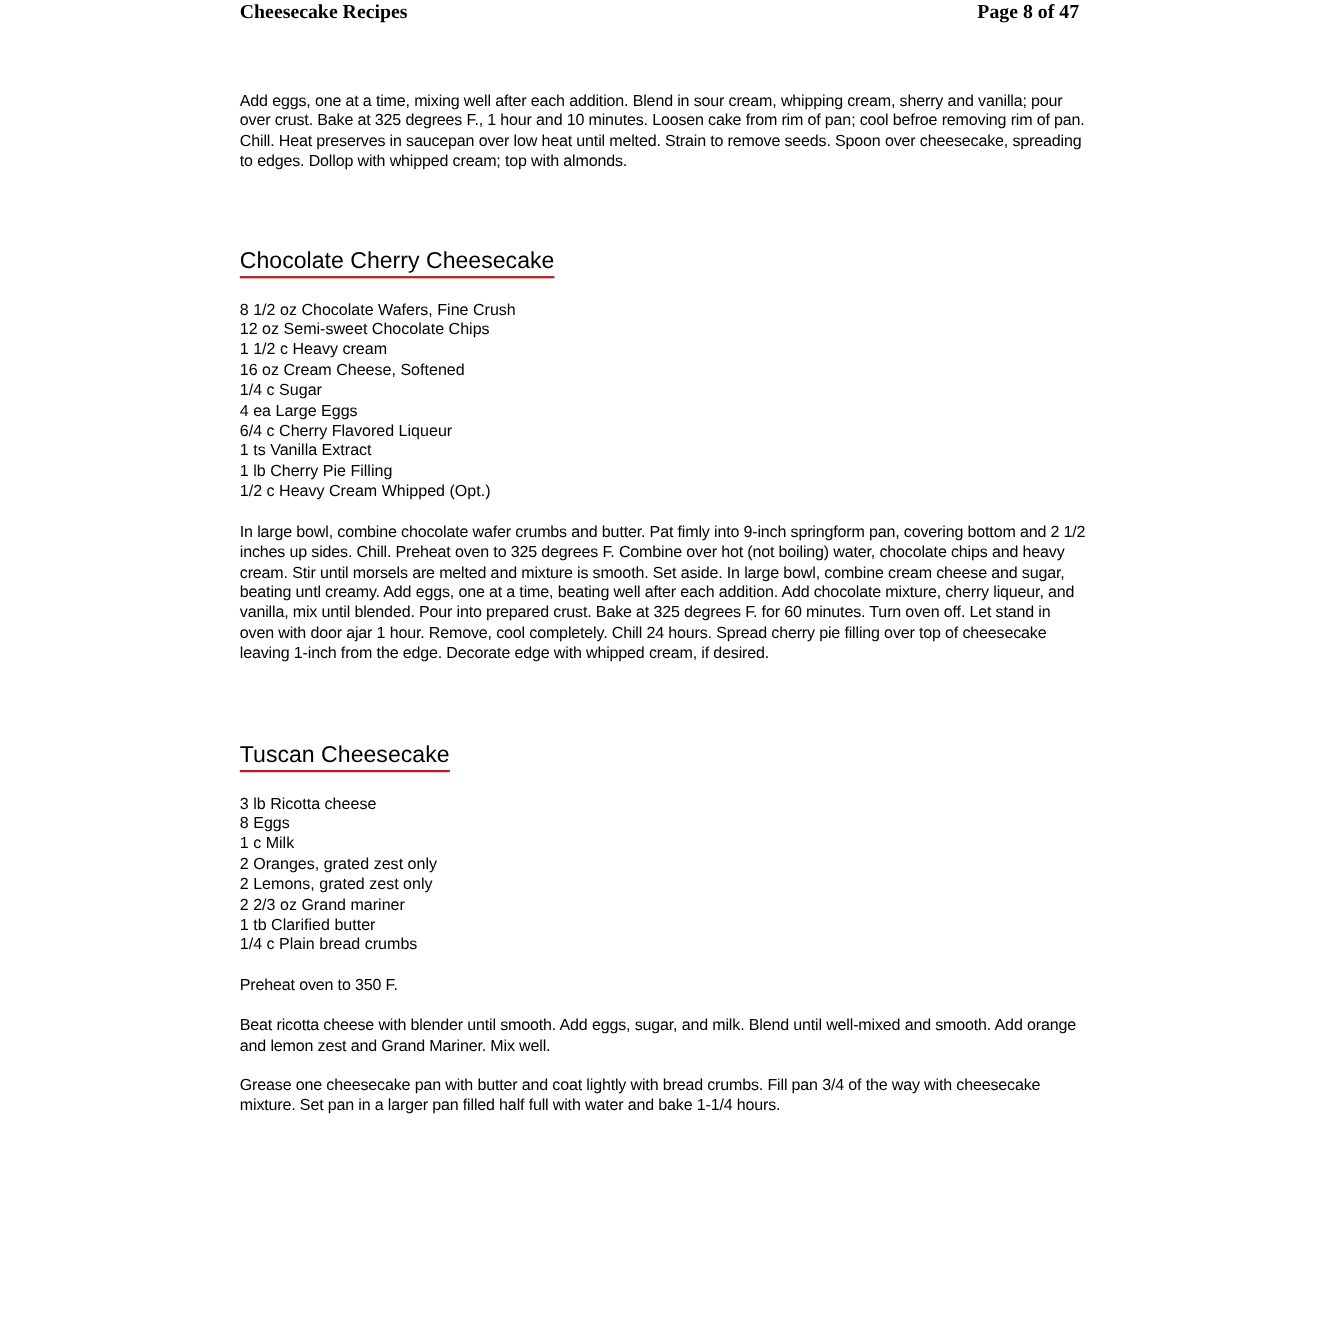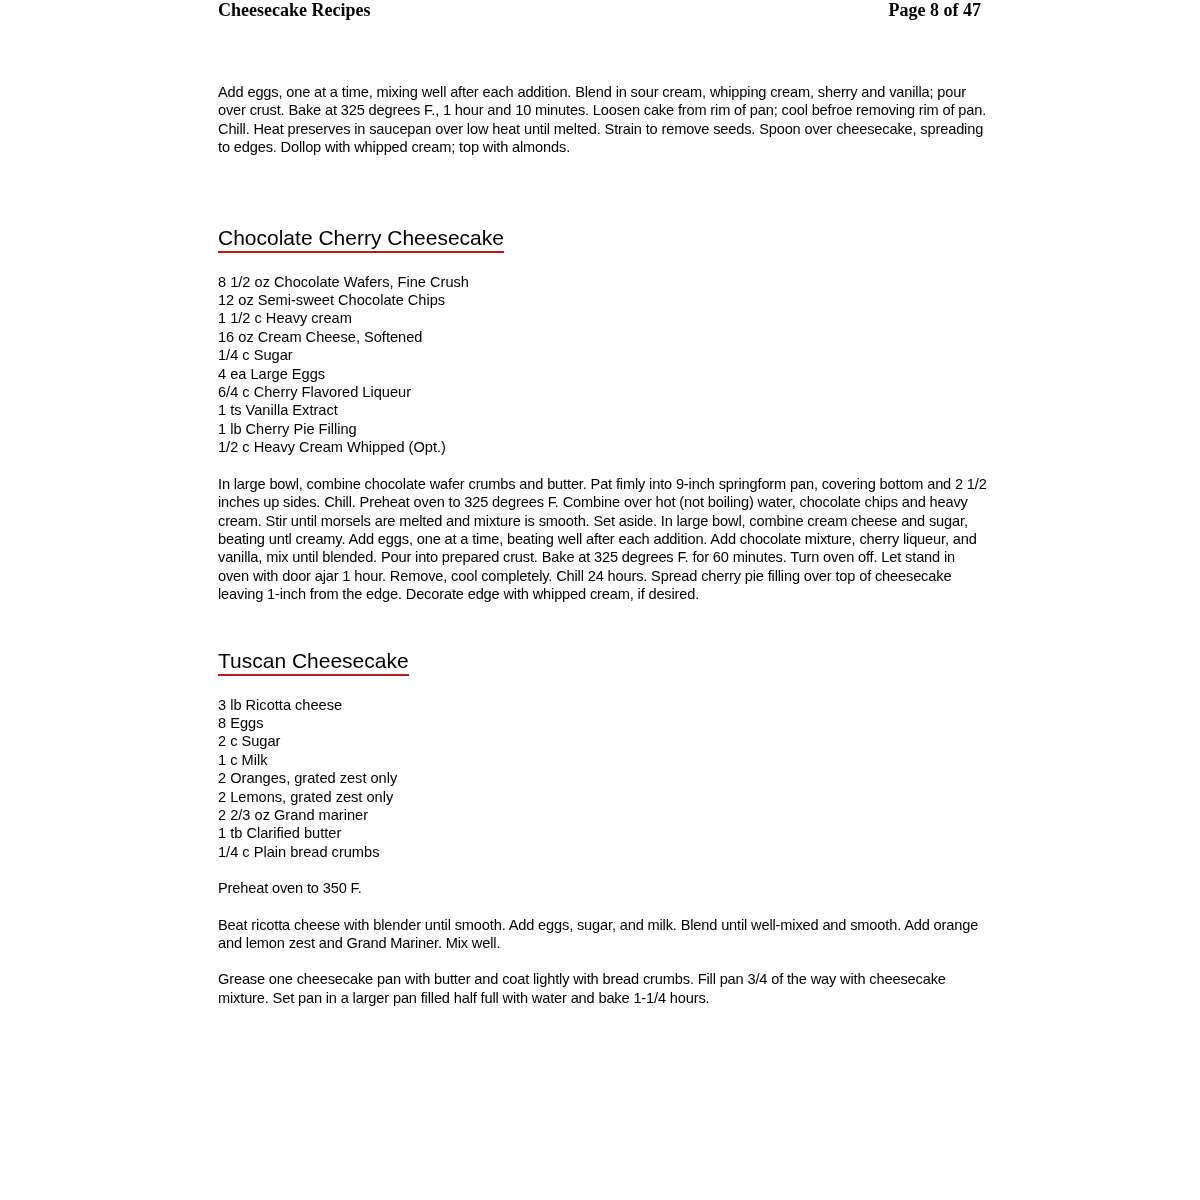--- a/index.html
+++ b/index.html
@@ -47,26 +47,25 @@
       <li>1/4 c Sugar</li>
       <li>4 ea Large Eggs</li>
       <li>6/4 c Cherry Flavored Liqueur</li>
       <li>1 ts Vanilla Extract</li>
       <li>1 lb Cherry Pie Filling</li>
       <li>1/2 c Heavy Cream Whipped (Opt.)</li>
     </ul>
     <p class="para gap">In large bowl, combine chocolate wafer crumbs and butter. Pat fimly into 9-inch springform pan, covering bottom and 2 1/2 inches up sides. Chill. Preheat oven to 325 degrees F. Combine over hot (not boiling) water, chocolate chips and heavy cream. Stir until morsels are melted and mixture is smooth. Set aside. In large bowl, combine cream cheese and sugar, beating untl creamy. Add eggs, one at a time, beating well after each addition. Add chocolate mixture, cherry liqueur, and vanilla, mix until blended. Pour into prepared crust. Bake at 325 degrees F. for 60 minutes. Turn oven off. Let stand in oven with door ajar 1 hour. Remove, cool completely. Chill 24 hours. Spread cherry pie filling over top of cheesecake leaving 1-inch from the edge. Decorate edge with whipped cream, if desired.</p>
   </div>
 
-  <div class="section" style="margin-top:44px">
+  <div class="section" style="margin-top:70px">
     <h2 class="heading">Tuscan Cheesecake</h2>
     <ul class="ing-list">
       <li>3 lb Ricotta cheese</li>
       <li>8 Eggs</li>
-      <li>2 c Sugar</li>
       <li>1 c Milk</li>
       <li>2 Oranges, grated zest only</li>
       <li>2 Lemons, grated zest only</li>
       <li>2 2/3 oz Grand mariner</li>
       <li>1 tb Clarified butter</li>
       <li>1/4 c Plain bread crumbs</li>
     </ul>
     <p class="para gap">Preheat oven to 350 F.</p>
     <p class="para gap">Beat ricotta cheese with blender until smooth. Add eggs, sugar, and milk. Blend until well-mixed and smooth. Add orange and lemon zest and Grand Mariner. Mix well.</p>
     <p class="para gap">Grease one cheesecake pan with butter and coat lightly with bread crumbs. Fill pan 3/4 of the way with cheesecake mixture. Set pan in a larger pan filled half full with water and bake 1-1/4 hours.</p>

